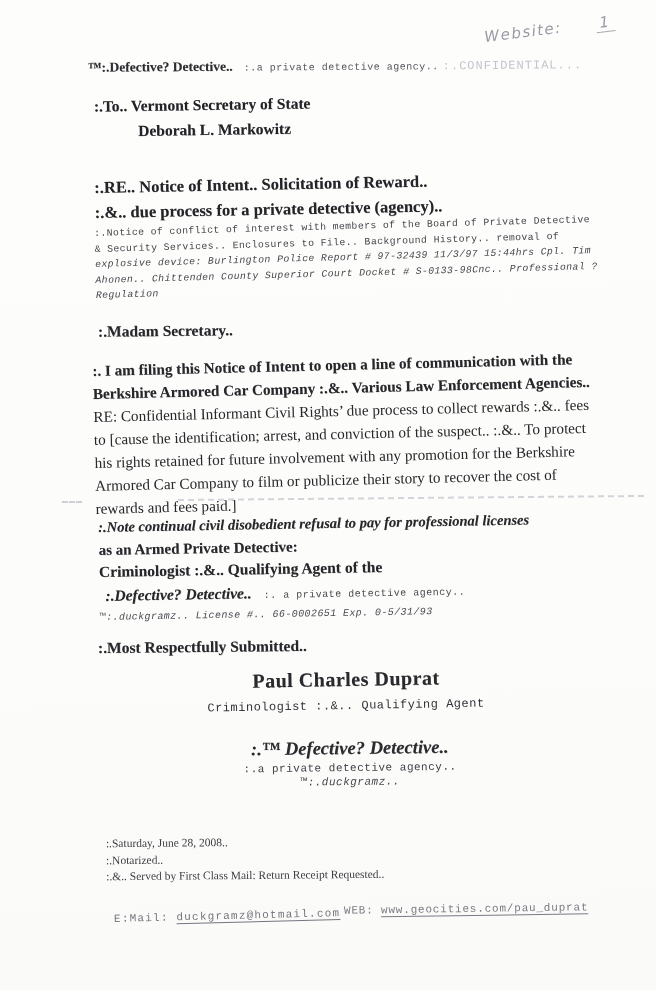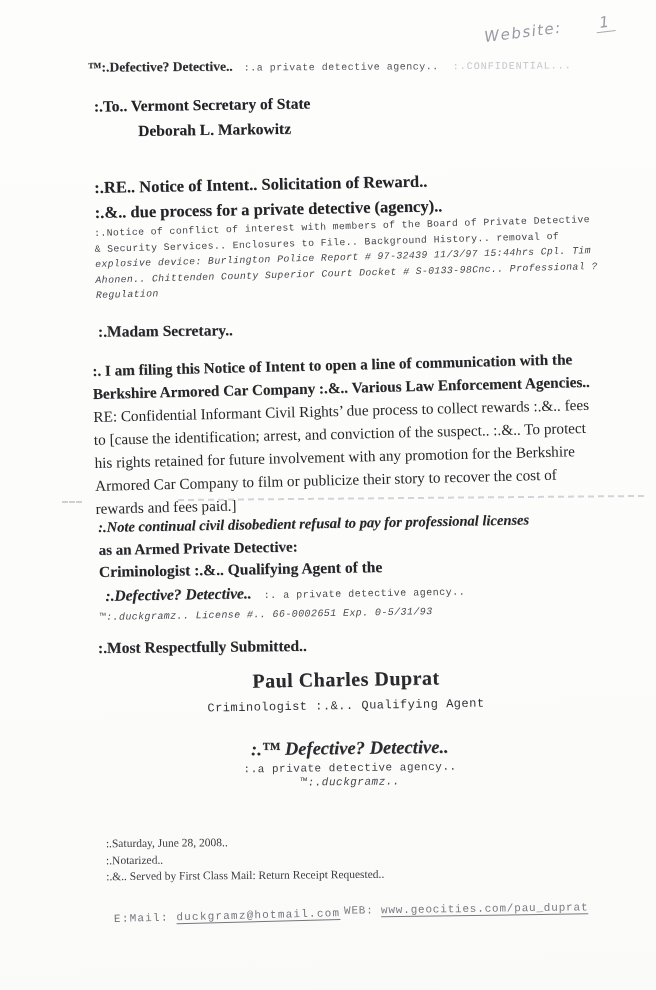--- a/index.html
+++ b/index.html
@@ -20,21 +20,21 @@
     left:484px; top:20px; transform:rotate(-7deg);
     font-family:"DejaVu Sans",sans-serif; font-style:italic;
     color:#9a9aa6; font-size:15px; letter-spacing:1.5px;
   }
   .hw-num { margin-left:34px; border-bottom:1.5px solid #a9a9b5; padding:0 4px; }
 
   
   .header-line { left:88px; top:56px; transform:rotate(-0.4deg); white-space:nowrap; }
   .header-brand { font-weight:bold; font-size:13.5px; color:#2b2b30; }
   .header-tagline { font-size:10px; color:#56565f; margin-left:7px; letter-spacing:0.5px; }
-  .header-confidential { font-size:10px; color:#c4c4cd; margin-left:10px; letter-spacing:1px;text-align:center; }
+  .header-confidential { font-size:12px; color:#c4c4cd; letter-spacing:1px;text-align:center; }
 
   
   .to-block { left:94px; top:92px; transform:rotate(-0.8deg); font-weight:bold; font-size:15.5px; line-height:25px; color:#222227; }
   .to-line2 { padding-left:44px; }
 
   
   .re-headings { left:94px; top:175px; transform:rotate(-1.1deg); transform-origin:left top;
     font-weight:bold; font-size:16.5px; line-height:25px; color:#232328; }
   .re-details { left:94px; top:226px; transform:rotate(-1.6deg); transform-origin:left top;
     font-size:9.8px; line-height:15.5px; color:#46464d; letter-spacing:0.4px; white-space:nowrap; }

